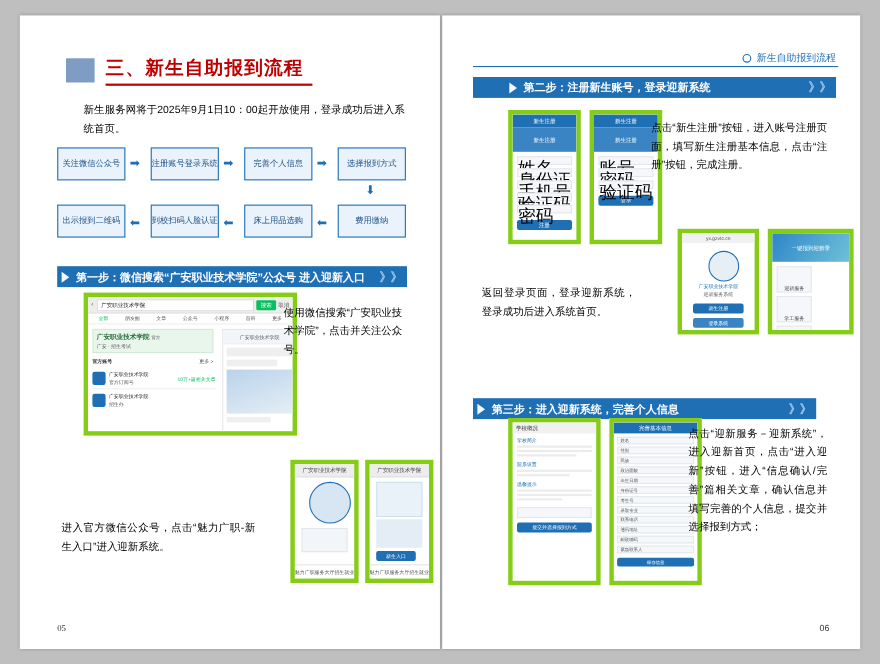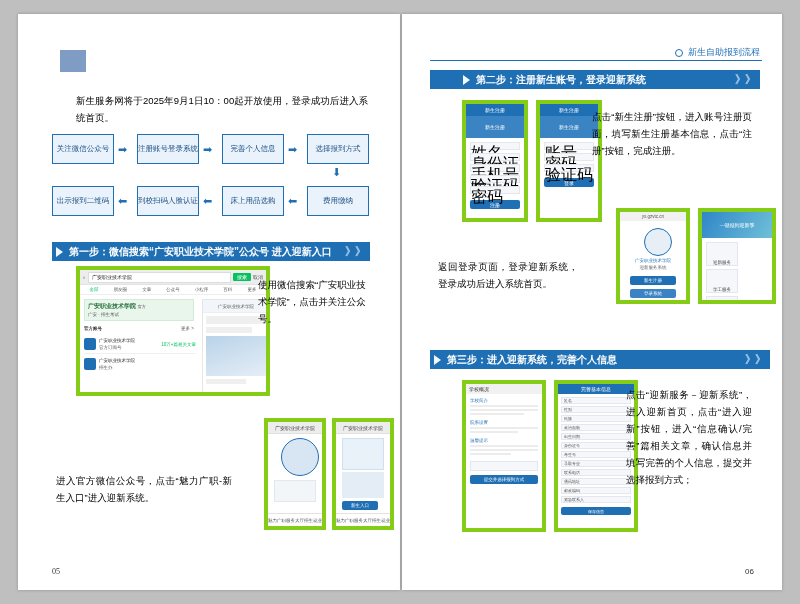--- a/index.html
+++ b/index.html
@@ -79,20 +79,21 @@
 </style>
 </head>
 <body>
 
 <div class="spread">
 
   <div class="page page-left">
 
     <div class="sec-head">
       <div class="sec-sq"></div>
+      <div class="sec-title">三、新生自助报到流程</div>
     </div>
 
     <div class="intro">
       <span class="ind">新生服务网将于2025年9月1日10：00起开放使用，登录成功后进入系统首页。</span>
     </div>
 
     <div class="flow">
       <div class="fbox" style="left:0;top:0;">关注微信公众号</div>
       <div class="farrow" style="left:66px;top:10px;">➡</div>
       <div class="fbox" style="left:85px;top:0;">注册账号登录系统</div>
@@ -260,21 +261,21 @@
       <div style="display:flex;flex-wrap:wrap;padding:4px;gap:3px;">
         <div class="cell" style="position:relative;width:32px;height:24px;display:flex;align-items:flex-end;justify-content:center;font-size:4.5px;color:#444;">迎新服务</div>
         <div class="cell" style="position:relative;width:32px;height:24px;display:flex;align-items:flex-end;justify-content:center;font-size:4.5px;color:#444;">学工服务</div>
         <div class="cell" style="position:relative;width:32px;height:24px;display:flex;align-items:flex-end;justify-content:center;font-size:4.5px;color:#444;">宿舍服务</div>
         <div class="cell" style="position:relative;width:32px;height:24px;display:flex;align-items:flex-end;justify-content:center;font-size:4.5px;color:#444;">缴费服务</div>
       </div>
     </div>
 
     <div class="note" style="left:36px;top:244px;width:140px;text-align:justify;">返回登录页面，登录迎新系统，登录成功后进入系统首页。</div>
 
-    <div class="banner" style="left:28px;top:336px;width:340px;">
+    <div class="banner" style="left:28px;top:348px;width:312px;">
       <div class="tri"></div>
       <span>第三步：进入迎新系统，完善个人信息</span>
       <span class="chev">》》</span>
     </div>
 
     <div class="shot" style="left:36px;top:366px;width:84px;height:152px;">
       <div style="height:10px;background:#f1f1f1;font-size:5px;color:#333;display:flex;align-items:center;padding-left:3px;">学校概况</div>
       <div style="padding:4px;">
         <div style="font-size:4.5px;color:#1f6fb4;margin-bottom:2px;">学校简介</div>
         <div style="height:2px;background:#ececec;margin-bottom:2px;"></div>

